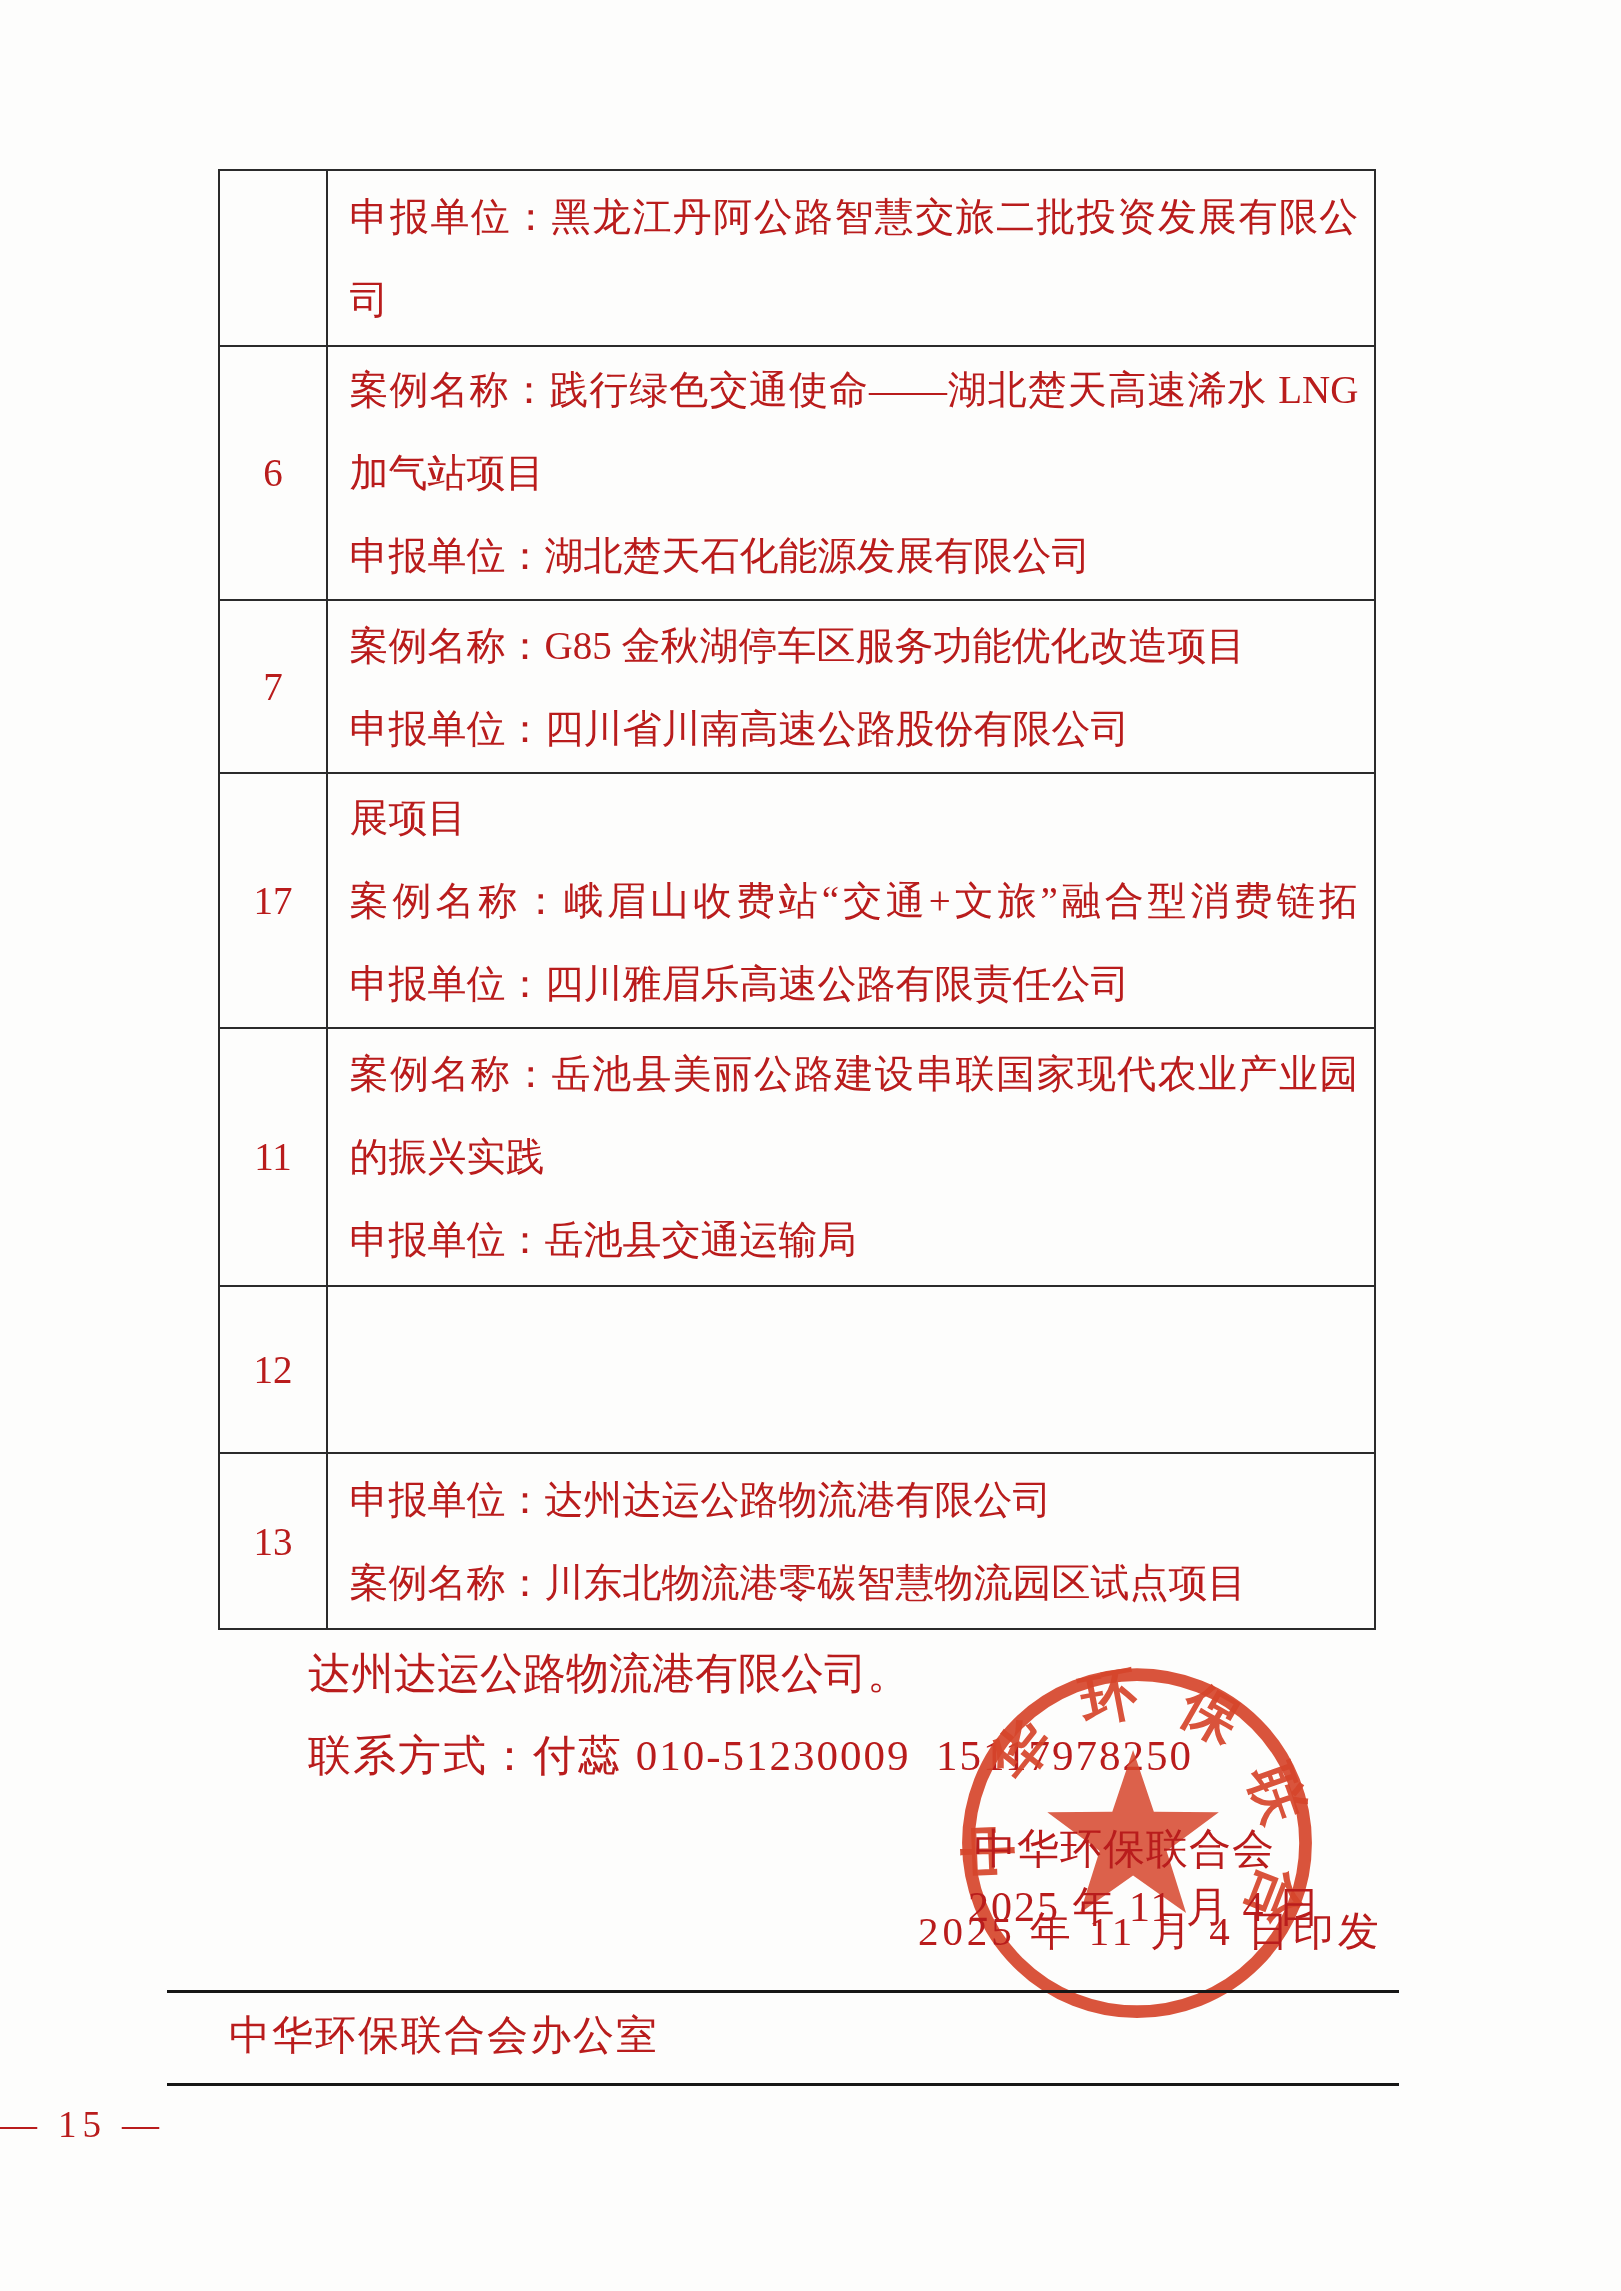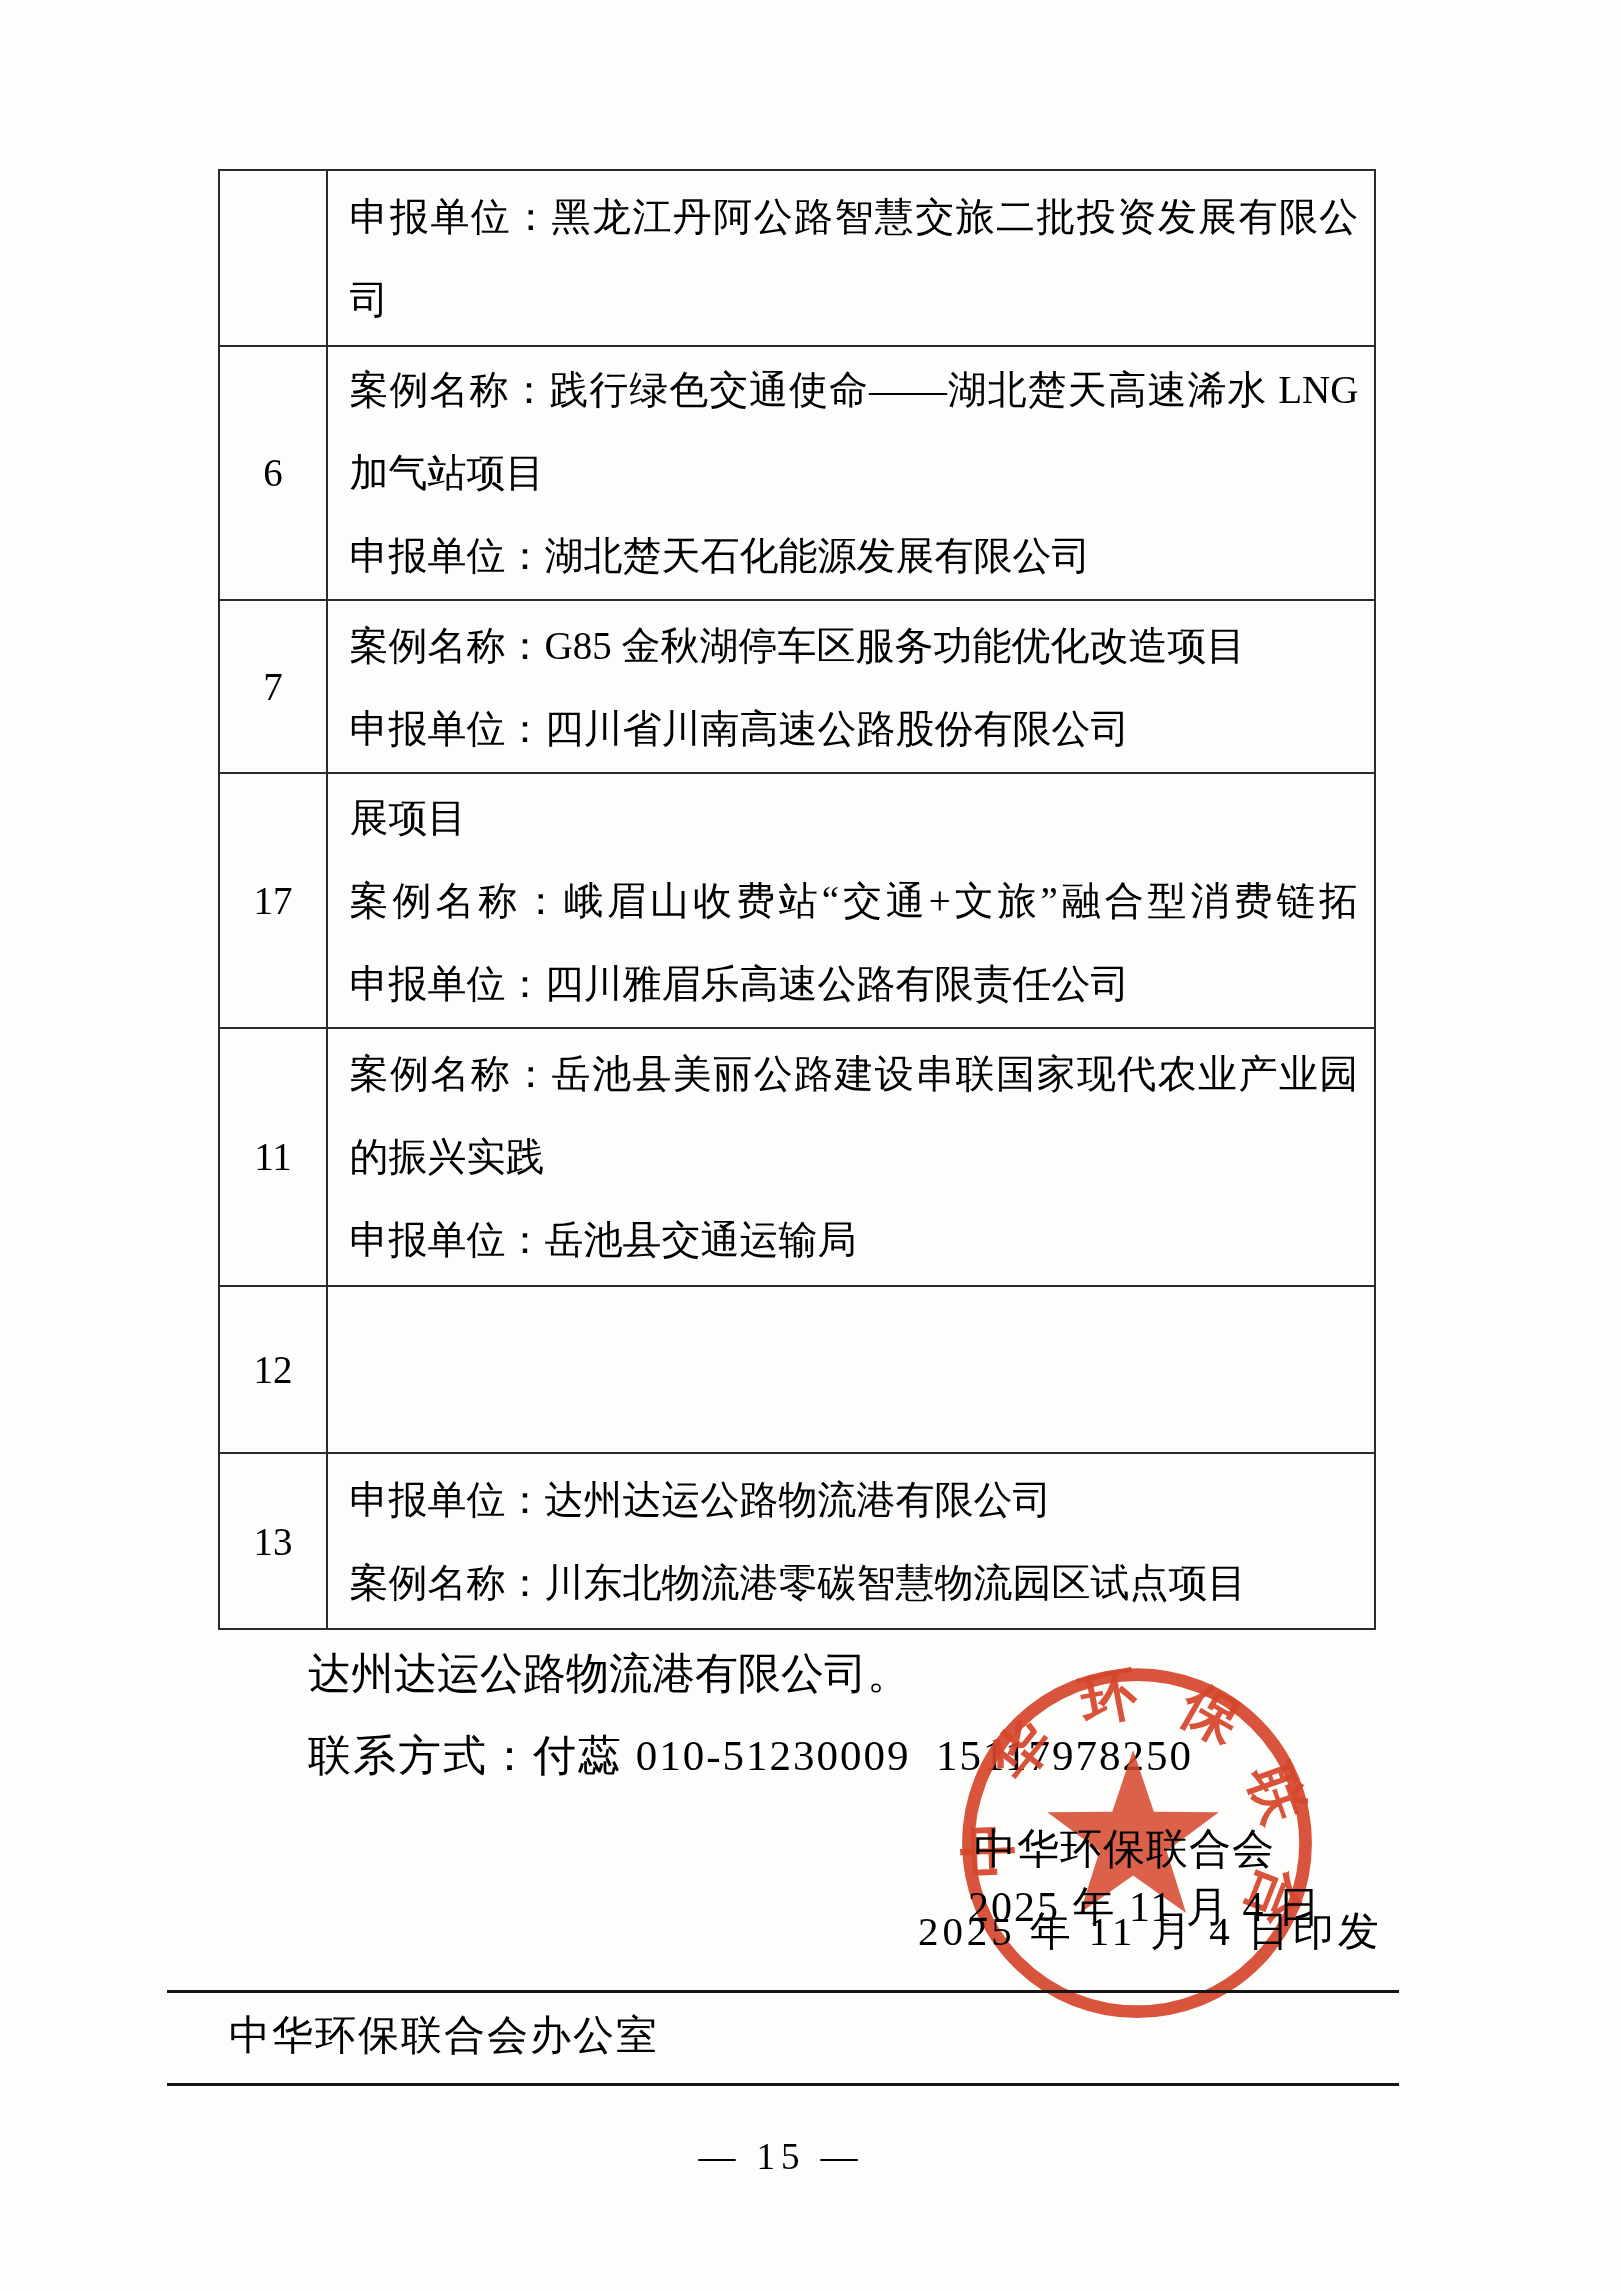--- a/index.html
+++ b/index.html
@@ -1,21 +1,21 @@
 <!DOCTYPE html>
 <html><head>
 <meta charset="utf-8">
 <style>
   html,body{margin:0;padding:0;background:#e8e8e8;}
   .page{
     position:relative;
     width:1621px;height:2292px;
     background:#fdfdfc;
     font-family:"Liberation Serif","DejaVu Serif",serif;
-    color:#000000;
+    color:#b91c1c;
     overflow:hidden;
   }
   
   .case-table{
     position:absolute;left:218px;top:169px;
     width:1158px;height:1461px;
     border:2.9px solid #2b2b2b;
     box-sizing:border-box;
     display:flex;flex-direction:column;
   }
@@ -45,21 +45,21 @@
   .sign-org{left:974px;top:1822px;letter-spacing:1px;}
   .sign-date{left:968px;top:1880px;letter-spacing:2px;}
   
   .seal{position:absolute;left:941px;top:1652px;width:392px;height:392px;z-index:2;}
   
   .footer-line{position:absolute;left:167px;width:1232px;height:2.9px;background:#161616;z-index:4;}
   .fl-top{top:1990px;}
   .fl-bottom{top:2083px;}
   .footer-left{position:absolute;left:229px;top:2008px;font-size:41px;line-height:55px;letter-spacing:2px;z-index:4;}
   .footer-right{position:absolute;left:918px;top:1904px;font-size:41px;line-height:55px;letter-spacing:3.9px;white-space:pre;z-index:4;}
-  .page-num{position:absolute;left:0;right:59px;top:2103px;text-align:center;font-size:37px;letter-spacing:5.9px;margin-top:32px;}
+  .page-num{position:absolute;left:0;right:59px;top:2103px;text-align:left;font-size:37px;letter-spacing:5.9px;}
 </style>
 </head>
 <body>
 
 <div class="page">
 
   <div class="case-table">
 
     <div class="trow" style="height:174px;">
       <div class="cell-num"></div>

